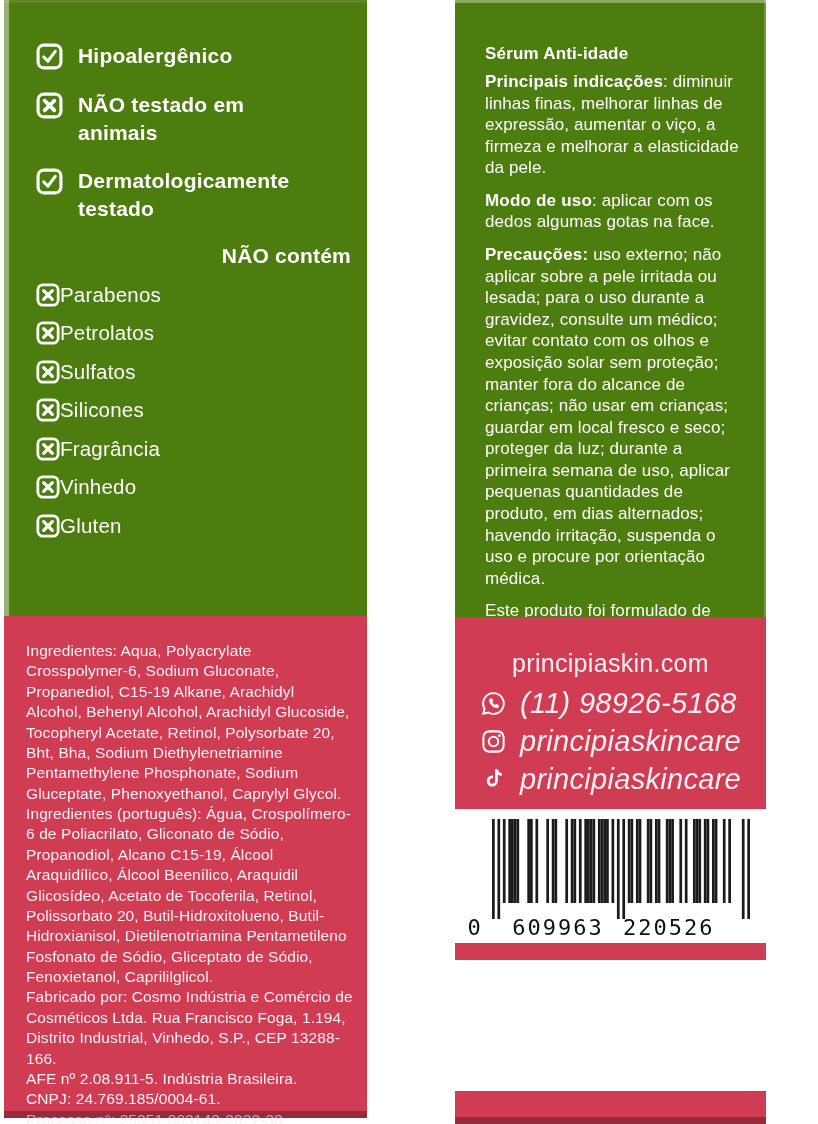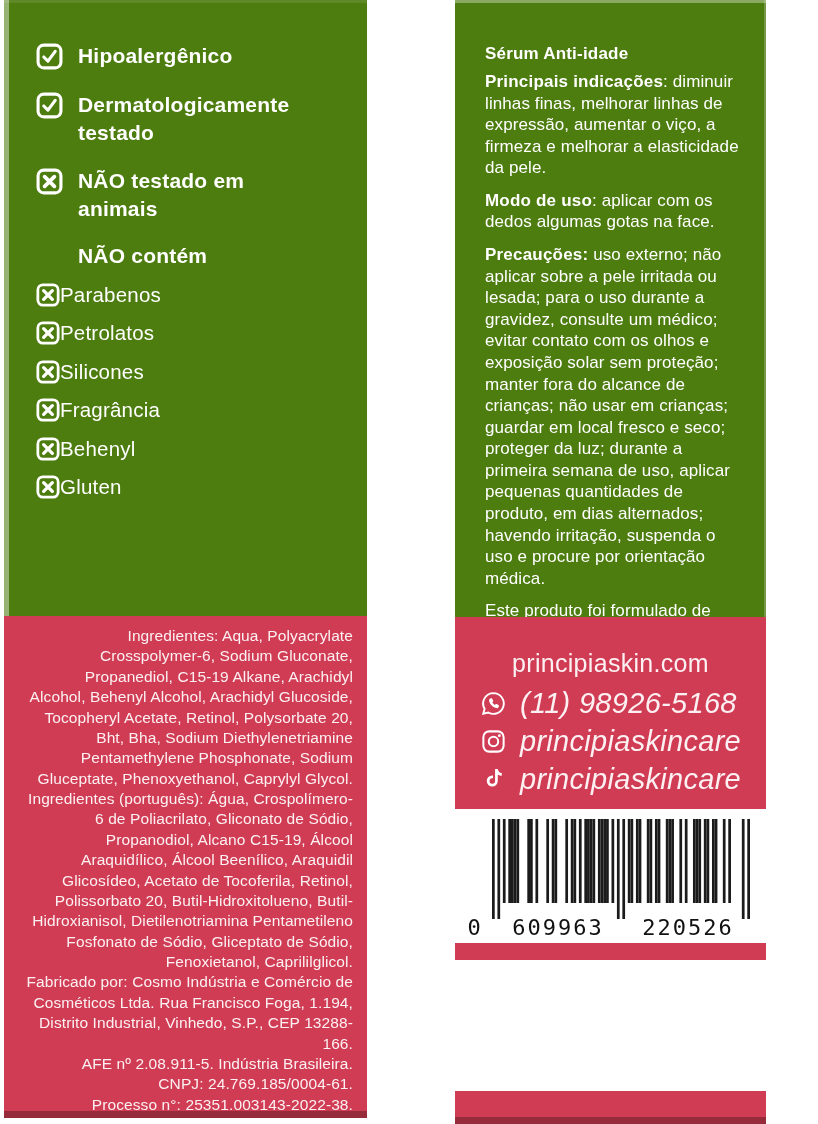--- a/index.html
+++ b/index.html
@@ -15,29 +15,29 @@
   .black{background:#4d7c0f;color:#ffffff;position:relative;}
   #panel-left .black{
     height:616px;padding:42px 16px 0 32px;box-sizing:border-box;
     box-shadow:inset 5px 0 0 rgba(255,255,255,0.42), inset 0 3px 0 rgba(255,255,255,0.10);
   }
   #panel-right .black{
     height:617px;padding:44px 24px 0 30px;box-sizing:border-box;
     box-shadow:inset 0 3px 0 rgba(255,255,255,0.35), inset -2px 0 0 rgba(255,255,255,0.22);
   }
   .pink{background:#d03c54;color:#fcf0f2;position:relative;}
-  #panel-left .pink{height:502px;padding:10px 14px 0 22px;box-sizing:border-box;text-align:right;}
+  #panel-left .pink{height:502px;padding:25px 14px 0 22px;box-sizing:border-box;}
   #panel-right .pink{height:507px;padding:32px 0 15px 0;box-sizing:border-box;}
   .bottom-shade{position:absolute;left:0;right:0;bottom:0;height:7px;background:rgba(0,0,0,0.28);}
 
   
   .chk-row{display:flex;gap:15px;margin-bottom:21px;align-items:flex-start;}
   .chk-box{width:27px;height:27px;flex:0 0 27px;margin-top:1px;color:#fff;}
   .chk-label{font-size:21px;font-weight:bold;line-height:1.32;max-width:225px;letter-spacing:0.2px;}
-  .nc-header{font-size:21px;font-weight:bold;margin:15px 0 15px 42px;letter-spacing:0.2px;}
+  .nc-header{font-size:21px;font-weight:bold;margin:15px 0 15px 42px;letter-spacing:0.2px;text-align:right;}
   .nc-row{display:flex;gap:0;margin-bottom:14.5px;align-items:center;}
   .nc-box{width:24px;height:24px;flex:0 0 24px;color:#fff;}
   .nc-label{font-size:20.5px;font-weight:normal;letter-spacing:0.2px;}
 
   
   .r-title{font-size:17px;font-weight:bold;margin:0 0 7px 0;letter-spacing:0.2px;}
   .r-sec{font-size:17px;line-height:1.27;margin:0 0 11px 0;letter-spacing:0.1px;}
   .r-sec b{letter-spacing:0.2px;}
 
   
@@ -49,21 +49,21 @@
   .contact-row{display:flex;align-items:center;gap:13px;margin-bottom:9px;height:29px;}
   .contact-icon{width:27px;height:27px;flex:0 0 27px;color:#fff;}
   .contact-label{font-size:29px;letter-spacing:0.3px;font-style:italic;}
 
   .bc{position:relative;width:317px;height:134px;background:#ffffff;margin:15px auto 0;}
   .bc svg.bars{position:absolute;left:37px;top:10px;width:258px;height:100px;}
   .bc-digits{position:absolute;left:0;bottom:3px;width:100%;display:flex;
     font-family:"DejaVu Sans Mono",monospace;font-size:22px;color:#111;}
   .bc-digits .d0{width:38px;text-align:center;}
   .bc-digits .d1{width:130px;text-align:center;letter-spacing:2px;}
-  .bc-digits .d2{width:130px;text-align:center;letter-spacing:2px;}
+  .bc-digits .d2{width:130px;letter-spacing:2px;}
 
   .blank-box{width:317px;height:131px;background:#ffffff;margin:17px auto 0;}
   .hidden-defs{position:absolute;width:0;height:0;overflow:hidden;}
 </style>
 </head>
 <body>
 
 <svg class="hidden-defs" aria-hidden="true">
   <defs>
     <symbol id="i-check" viewBox="0 0 26 26">
@@ -94,62 +94,68 @@
   <div class="black">
     <div id="checklist">
         <div class="chk-row">
           <svg class="chk-box">
             <use href="#i-check"></use>
           </svg>
           <div class="chk-label">Hipoalergênico</div>
         </div>
         <div class="chk-row">
           <svg class="chk-box">
-            <use href="#i-check"></use>
-          </svg>
-          <div class="chk-label">Dermatologicamente testado</div>
+            <use href="#i-cross"></use>
+          </svg>
+          <div class="chk-label">NÃO testado em animais</div>
         </div>
         <div class="chk-row">
           <svg class="chk-box">
-            <use href="#i-cross"></use>
-          </svg>
-          <div class="chk-label">NÃO testado em animais</div>
+            <use href="#i-check"></use>
+          </svg>
+          <div class="chk-label">Dermatologicamente testado</div>
         </div>
       </div>
     <div class="nc-header">NÃO contém</div>
     <div id="nc-list">
         <div class="nc-row">
           <svg class="nc-box">
             <use href="#i-cross"></use>
           </svg>
           <div class="nc-label">Parabenos</div>
         </div>
         <div class="nc-row">
           <svg class="nc-box">
             <use href="#i-cross"></use>
           </svg>
           <div class="nc-label">Petrolatos</div>
         </div>
         <div class="nc-row">
           <svg class="nc-box">
             <use href="#i-cross"></use>
           </svg>
+          <div class="nc-label">Sulfatos</div>
+        </div>
+        <div class="nc-row">
+          <svg class="nc-box">
+            <use href="#i-cross"></use>
+          </svg>
           <div class="nc-label">Silicones</div>
         </div>
         <div class="nc-row">
           <svg class="nc-box">
             <use href="#i-cross"></use>
           </svg>
           <div class="nc-label">Fragrância</div>
         </div>
         <div class="nc-row">
           <svg class="nc-box">
             <use href="#i-cross"></use>
           </svg>
-          <div class="nc-label">Behenyl</div>
+          <div class="nc-label">Vinhedo</div>
         </div>
         <div class="nc-row">
           <svg class="nc-box">
             <use href="#i-cross"></use>
           </svg>
           <div class="nc-label">Gluten</div>
         </div>
       </div>
   </div>
   <div class="pink ing">

